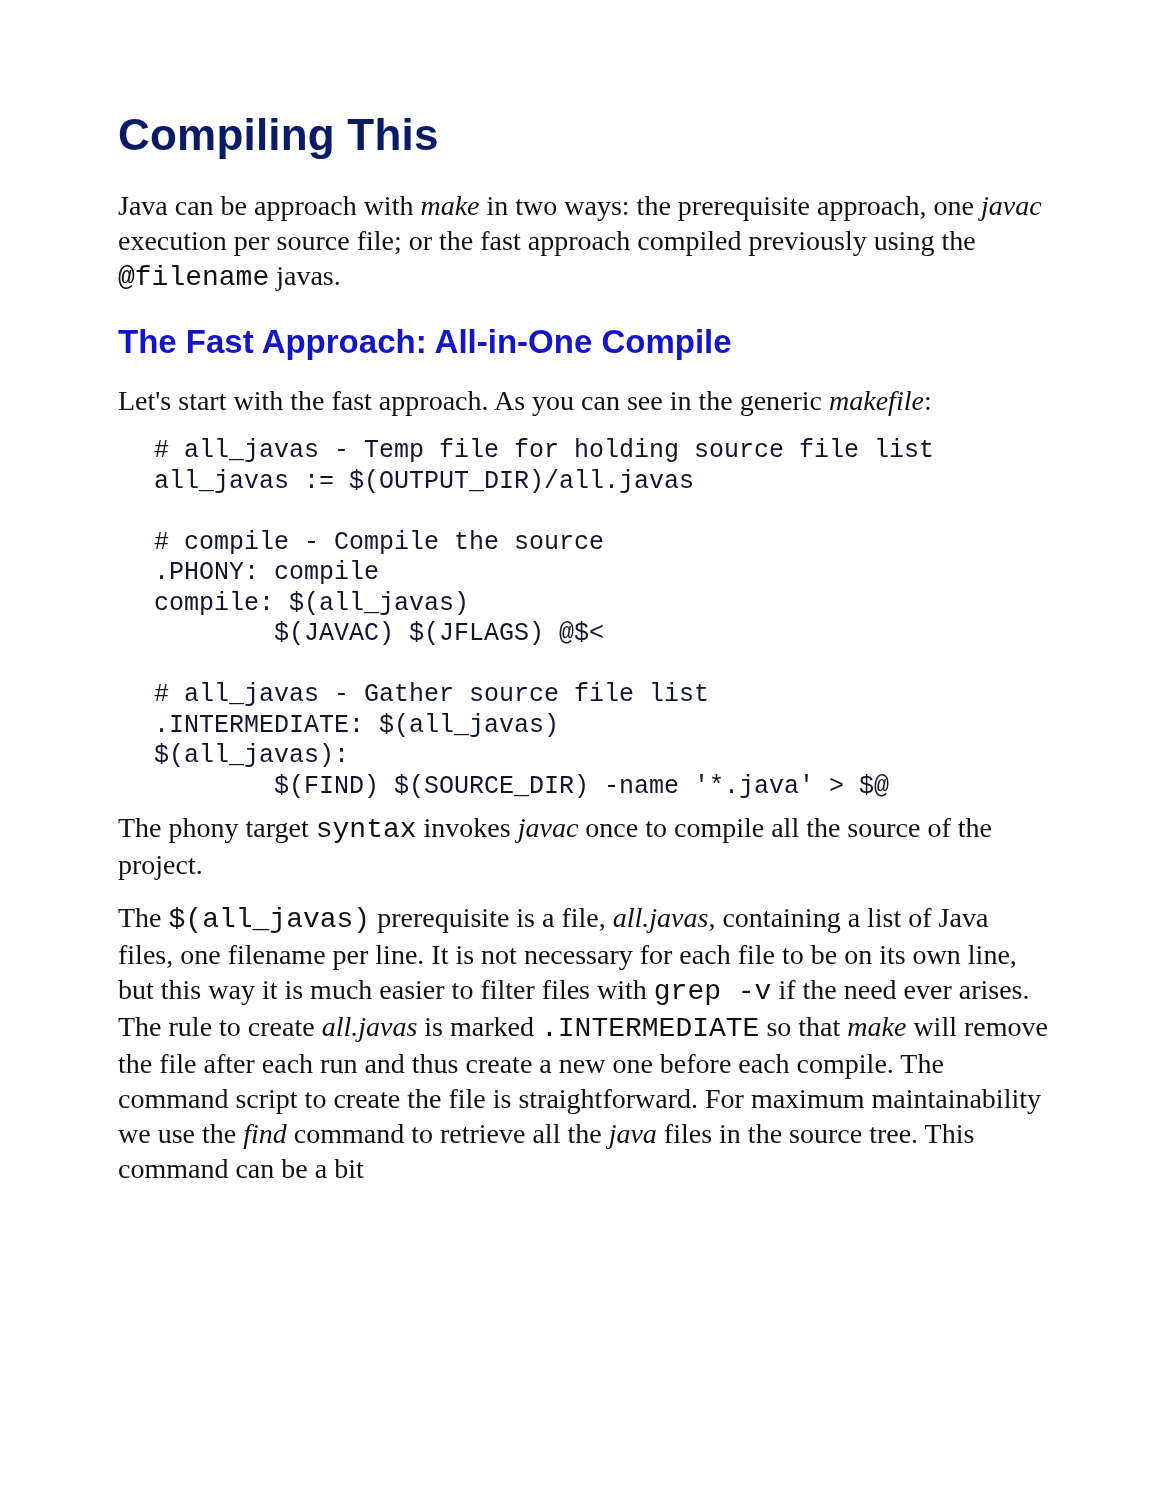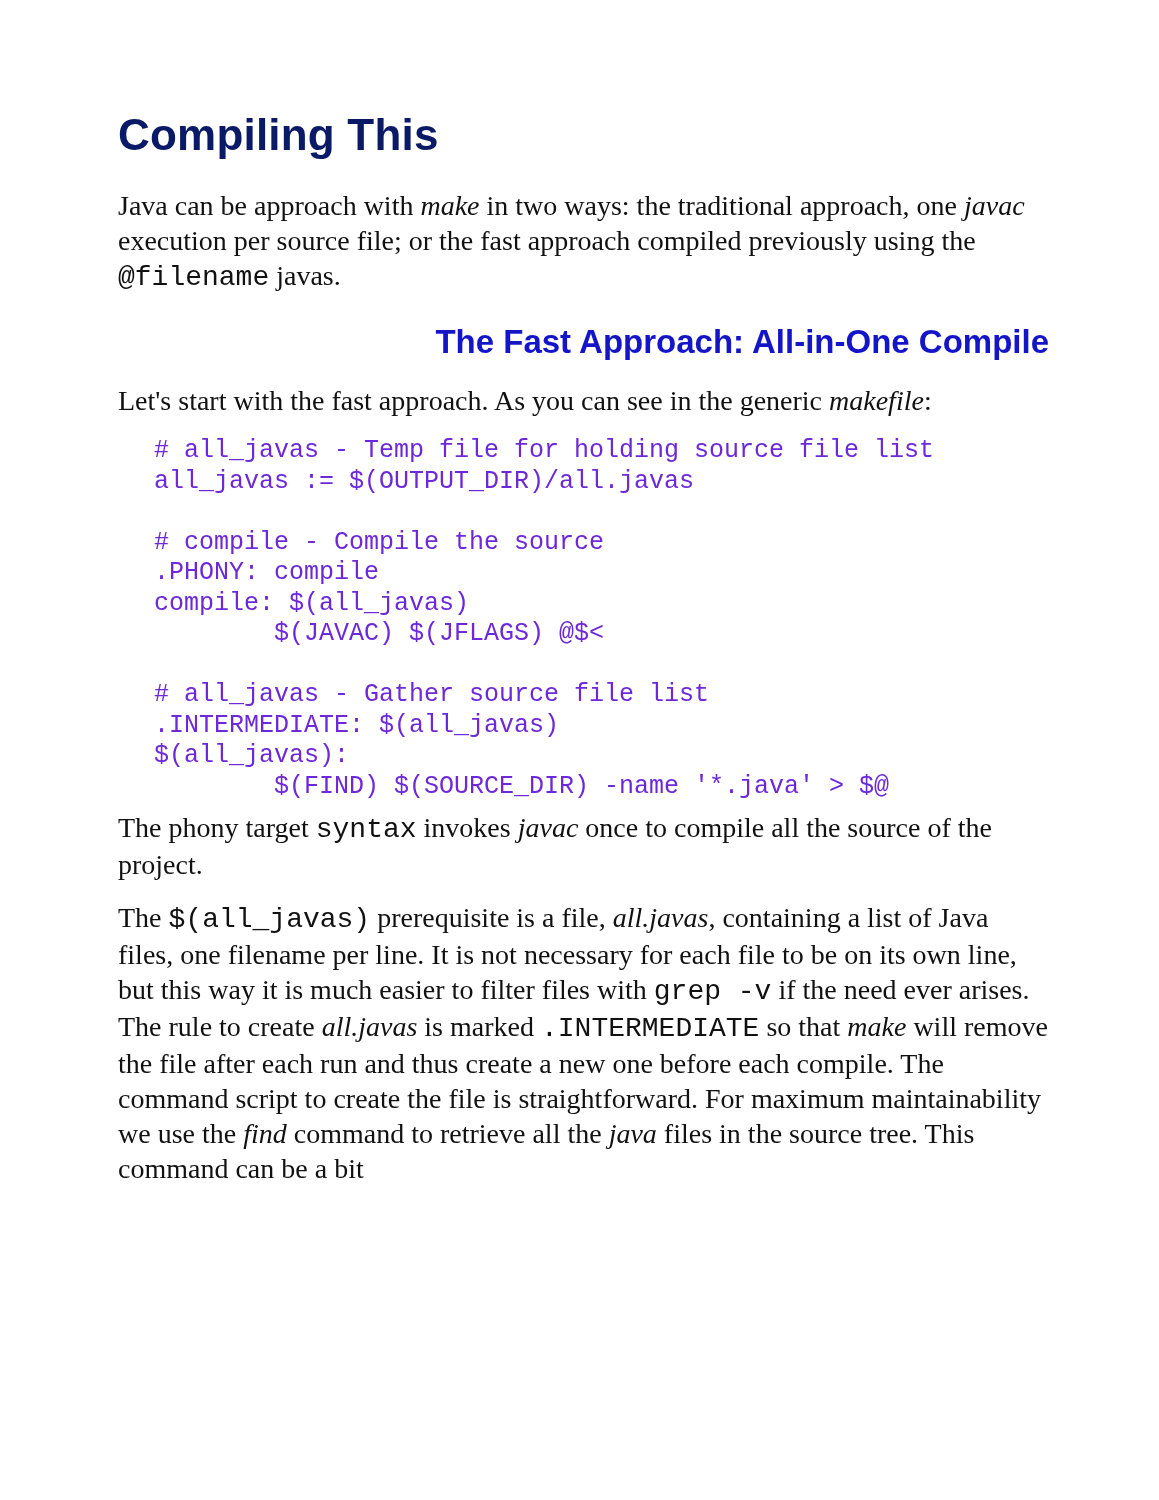--- a/index.html
+++ b/index.html
@@ -21,50 +21,49 @@
     font-size: 44px;
     margin: 0 0 28px 0;
     letter-spacing: 0.2px;
   }
   h2.subsection-title {
     font-family: Arial, Helvetica, sans-serif;
     font-weight: 700;
     color: #1414c8;
     font-size: 33px;
     margin: 28px 0 22px 0;
-    text-align: right;
   }
   p.body-text {
     font-size: 28px;
     line-height: 1.25;
     margin: 0 0 18px 0;
     color: #111;
   }
   .ital { font-style: italic; }
   .mono-inline {
     font-family: "Courier New", Courier, monospace;
     font-style: normal;
     text-align: center;
   }
   pre.code-block {
     font-family: "Courier New", Courier, monospace;
     font-size: 25px;
     line-height: 1.22;
     white-space: pre;
     margin: 6px 0 8px 36px;
-    color: #6d28d9;
+    color: #0f172a;
   }
 </style>
 </head>
 <body>
 
 <h1 class="section-title">Compiling This</h1>
 
 <p class="body-text">
-  <span>Java can be approach with </span><span class="ital">make</span><span> in two ways: the traditional approach, one </span><span class="ital">javac</span><span> execution per source file; or the fast approach compiled previously using the </span><span class="mono-inline">@filename</span><span> javas.</span>
+  <span>Java can be approach with </span><span class="ital">make</span><span> in two ways: the prerequisite approach, one </span><span class="ital">javac</span><span> execution per source file; or the fast approach compiled previously using the </span><span class="mono-inline">@filename</span><span> javas.</span>
 </p>
 
 <h2 class="subsection-title">The Fast Approach: All-in-One Compile</h2>
 
 <p class="body-text">
   <span>Let's start with the fast approach. As you can see in the generic </span><span class="ital">makefile</span><span>:</span>
 </p>
 
 <pre class="code-block"># all_javas - Temp file for holding source file list
 all_javas := $(OUTPUT_DIR)/all.javas

